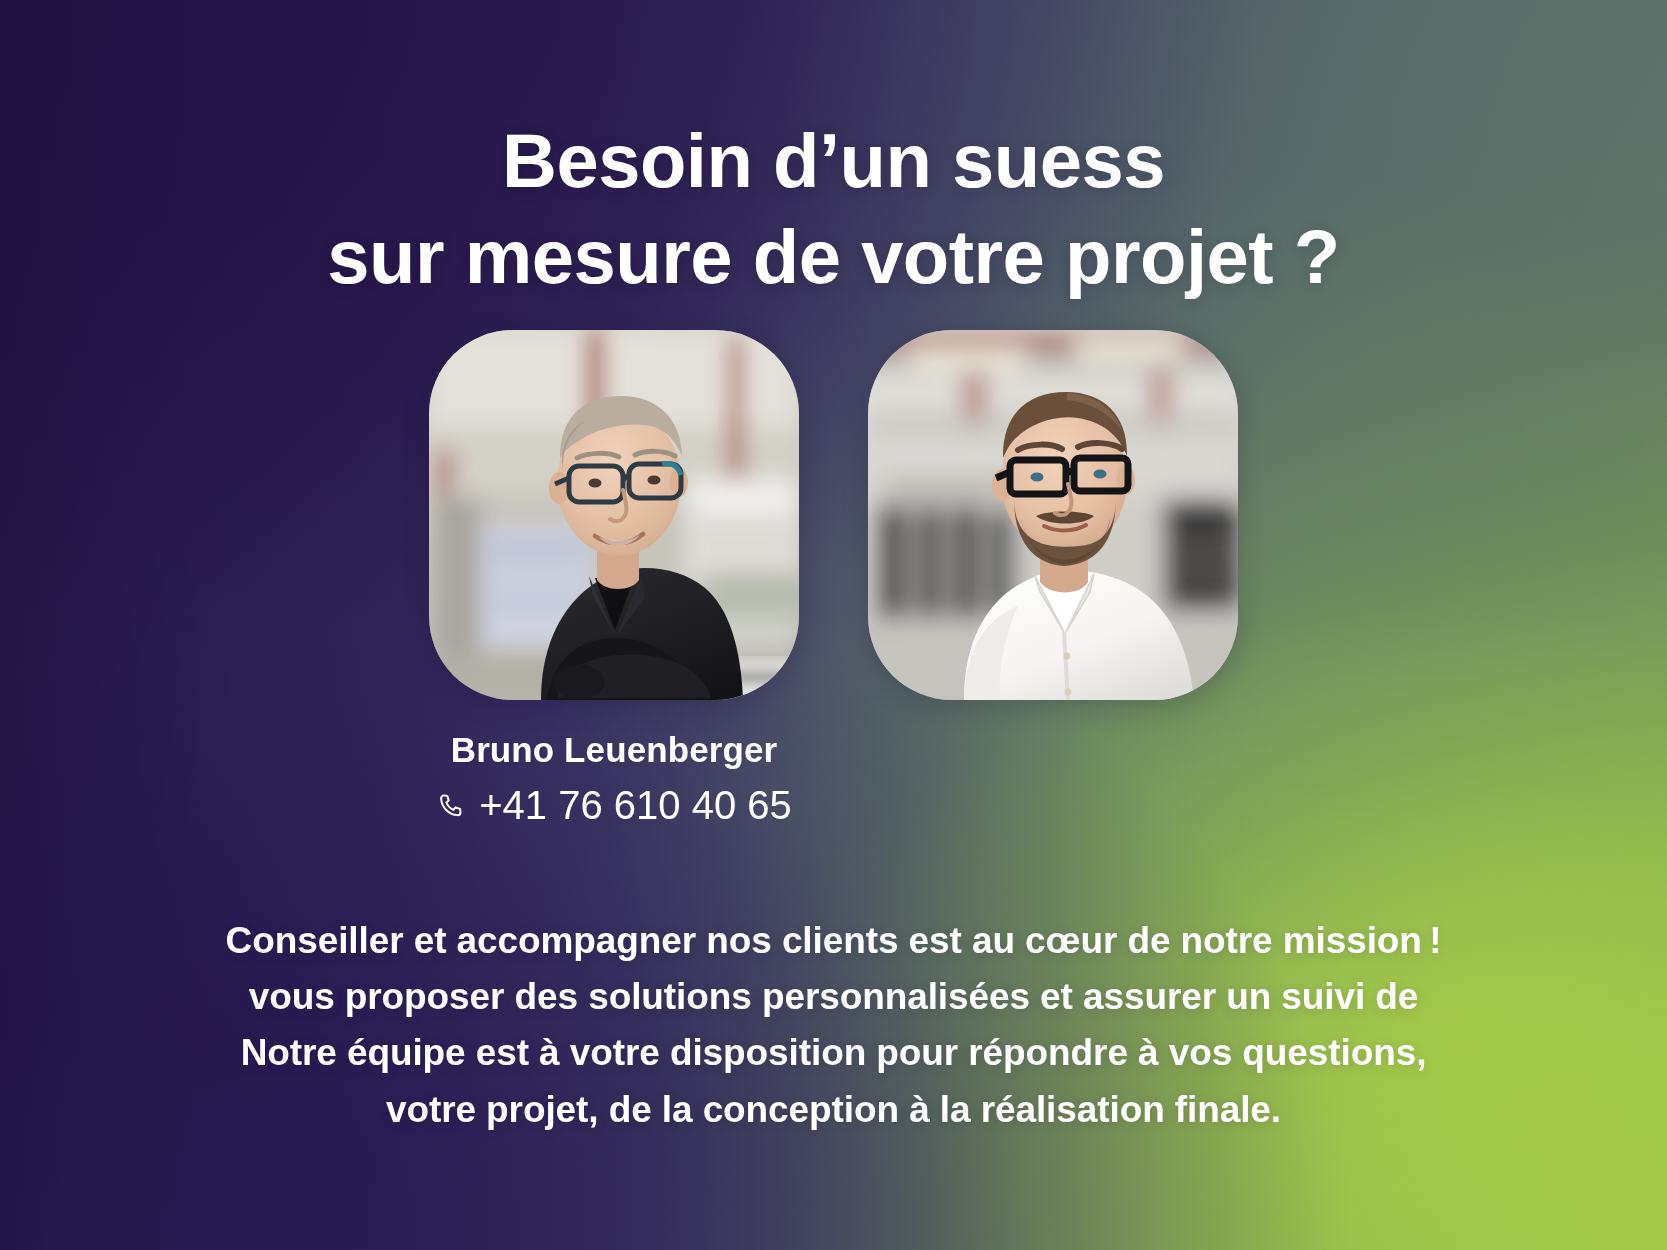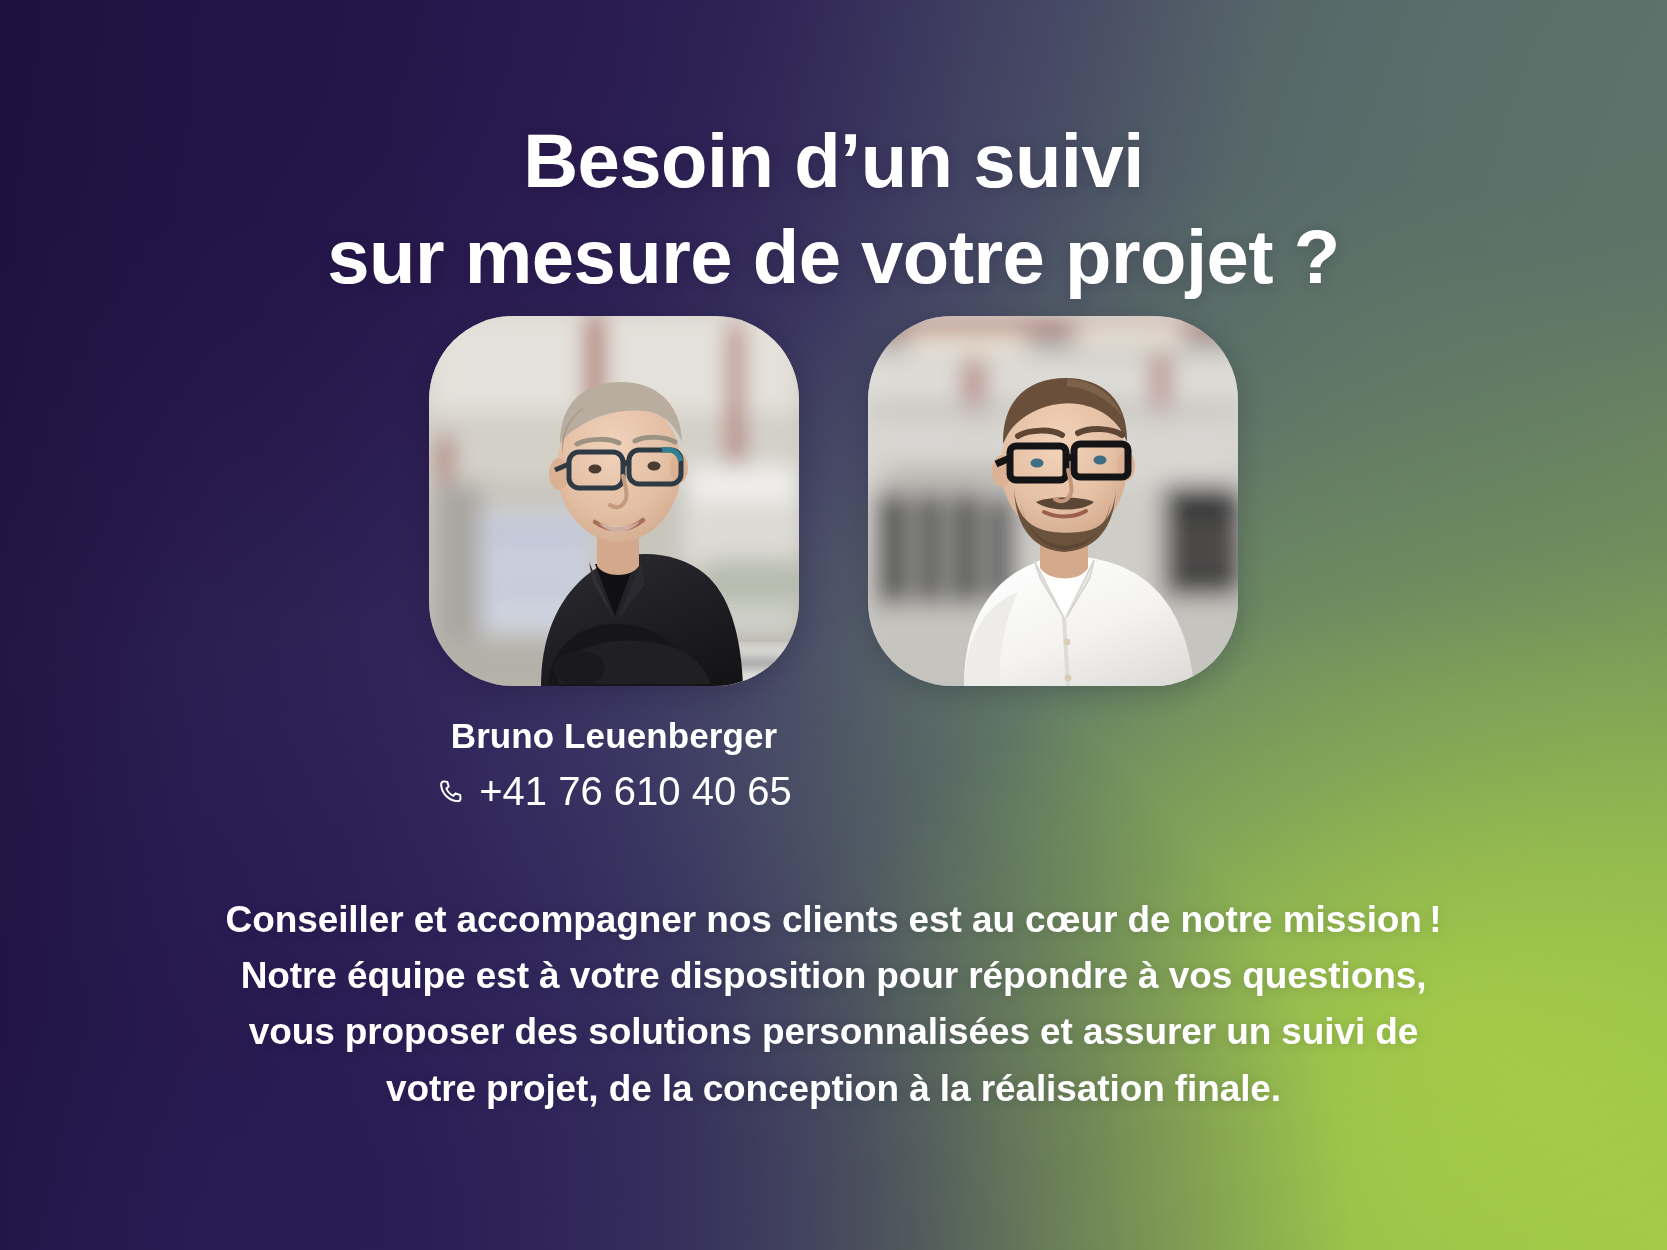--- a/index.html
+++ b/index.html
@@ -128,21 +128,21 @@
     text-shadow: 0 2px 14px rgba(20,10,40,0.18);
   }
   .headline .line {
     display: block;
     white-space: nowrap;
   }
 
   
   .people {
     position: absolute;
-    top: 316px;
+    top: 330px;
     left: 0;
     width: 100%;
     display: flex;
     justify-content: center;
     gap: 69px;
   }
   .person {
     width: 370px;
     display: flex;
     flex-direction: column;
@@ -187,21 +187,21 @@
     flex: 0 0 auto;
   }
   .contact-line .ico svg {
     width: 30px;
     height: 30px;
     display: block;
   }
 
   .body-copy {
     position: absolute;
-    top: 892px;
+    top: 913px;
     left: 50%;
     transform: translateX(-50%);
     width: 1340px;
     text-align: center;
     color: #ffffff;
     font-size: 37px;
     line-height: 1.52;
     font-weight: 700;
     letter-spacing: -0.1px;
     text-shadow: 0 2px 12px rgba(20,10,40,0.14);
@@ -218,21 +218,21 @@
   <div class="bg-layer bg-green-mid"></div>
   <div class="bg-layer bg-lime"></div>
   <div class="bg-layer bg-lime2"></div>
   <div class="bg-layer bg-purple-bl"></div>
   <div class="bg-layer bg-purple-tl"></div>
   <div class="bg-layer bg-vignette"></div>
 
   <div class="content">
 
     <h1 class="headline">
-      <span class="line">Besoin d’un suivi</span>
+      <span class="line">Besoin d’un suess</span>
       <span class="line">sur mesure de votre projet ?</span>
     </h1>
 
     <div class="people">
 
       <div class="person">
         <div class="photo">
           <svg viewBox="0 0 370 370" preserveAspectRatio="xMidYMid slice" aria-hidden="true">
             <defs>
               <linearGradient id="p1bg" x1="0" y1="0" x2="0.2" y2="1">
@@ -424,19 +424,19 @@
 
             <path d="M200 154 C204 170 206 178 198 184 C194 186 190 185 187 183" stroke="#c3977a" stroke-width="4" fill="none" stroke-linecap="round"></path>
           </svg>
         </div>
       </div>
 
     </div>
 
     <div class="body-copy">
       <span class="line">Conseiller et accompagner nos clients est au cœur de notre mission !</span>
+      <span class="line">vous proposer des solutions personnalisées et assurer un suivi de</span>
       <span class="line">Notre équipe est à votre disposition pour répondre à vos questions,</span>
-      <span class="line">vous proposer des solutions personnalisées et assurer un suivi de</span>
       <span class="line">votre projet, de la conception à la réalisation finale.</span>
     </div>
 
   </div>
 </div>
 
 </body></html>

